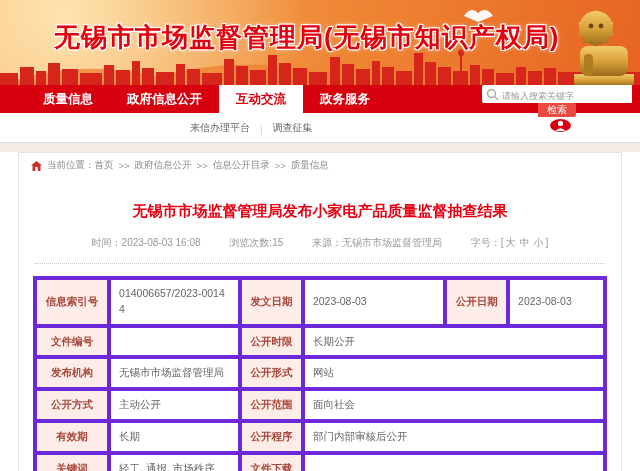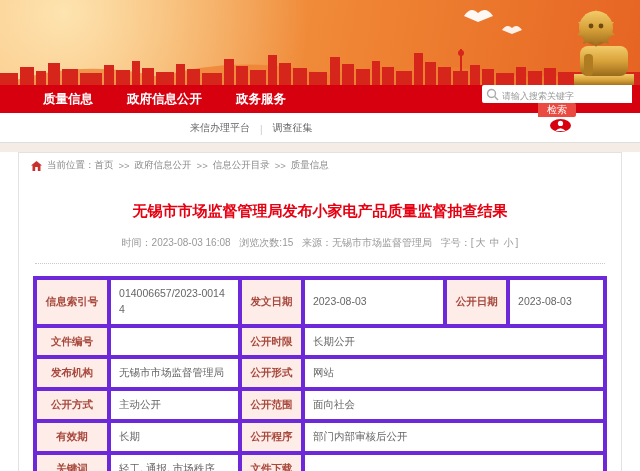--- a/index.html
+++ b/index.html
@@ -78,21 +78,21 @@
   .breadcrumb .crumb-label{margin-left:5px;color:#888;}
   .home-glyph{display:inline-block;}
   .article{padding:16px 14px 0;}
   .article-title{
     text-align:center;color:#e60012;font-size:15px;font-weight:bold;line-height:1.4;
     margin:8px 0 0;
   }
   .article-meta{
     margin-top:15px;text-align:center;font-size:10px;color:#999;white-space:nowrap;
   }
-  .article-meta .chunk{margin:0 3px;}
+  .article-meta .chunk{margin:0 13px;}
   .fs-opt{cursor:pointer;margin:0 2px;color:#999;}
   .dotted-sep{border:none;border-top:1px dotted #c9c9c9;margin:13px 2px 12px;}
   
   table.info{
     width:100%;border-collapse:collapse;table-layout:fixed;font-size:10.5px;
   }
   table.info td{
     border:4px solid #6d28d9;padding:6px 8px;color:#666;line-height:1.5;
     word-break:break-all;
   }
@@ -166,26 +166,28 @@
     </defs>
     <rect x="8" y="72" width="60" height="12" fill="url(#gold)"></rect>
     <rect x="14" y="44" width="48" height="30" rx="8" fill="url(#gold)"></rect>
     <circle cx="30" cy="26" r="17" fill="url(#gold)"></circle>
     <path d="M30 6 L35 14 L42 10 L42 19 L51 18 L46 26 L52 32 L44 34 L46 42 L36 40 L30 46 L24 40 L14 42 L16 34 L8 32 L14 26 L9 18 L18 19 L18 10 L25 14 Z" fill="#c8903０" opacity="0"></path>
     <path d="M30 8 L34 15 L41 12 L40 20 L48 20 L43 27 L49 33 L41 34 L43 42 L34 39 L30 45 L26 39 L17 42 L19 34 L11 33 L17 27 L12 20 L20 20 L19 12 L26 15 Z" fill="url(#gold)"></path>
     <rect x="18" y="52" width="9" height="22" rx="4" fill="#b07c22"></rect>
     <circle cx="25" cy="24" r="2.4" fill="#6d4a10"></circle>
       <circle cx="35" cy="24" r="2.4" fill="#6d4a10"></circle>
   </svg>
+  <div class="banner-title">无锡市市场监督管理局(无锡市知识产权局)</div>
 </div>
 
 <div class="nav">
   <div class="nav-items">
     <div class="nav-item">质量信息</div>
     <div class="nav-item">政府信息公开</div>
+    <div class="nav-item active">互动交流</div>
     <div class="nav-item">政务服务</div>
   </div>
   <div class="nav-search">
     <div class="search-box">
       <svg class="search-glyph" width="13" height="13" viewBox="0 0 13 13">
         <circle cx="5.5" cy="5.5" r="4" fill="none" stroke="#aaa" stroke-width="1.4"></circle>
         <line x1="8.6" y1="8.6" x2="12" y2="12" stroke="#aaa" stroke-width="1.4"></line>
       </svg>
       <input type="text" placeholder="请输入搜索关键字" style="">
     </div>

